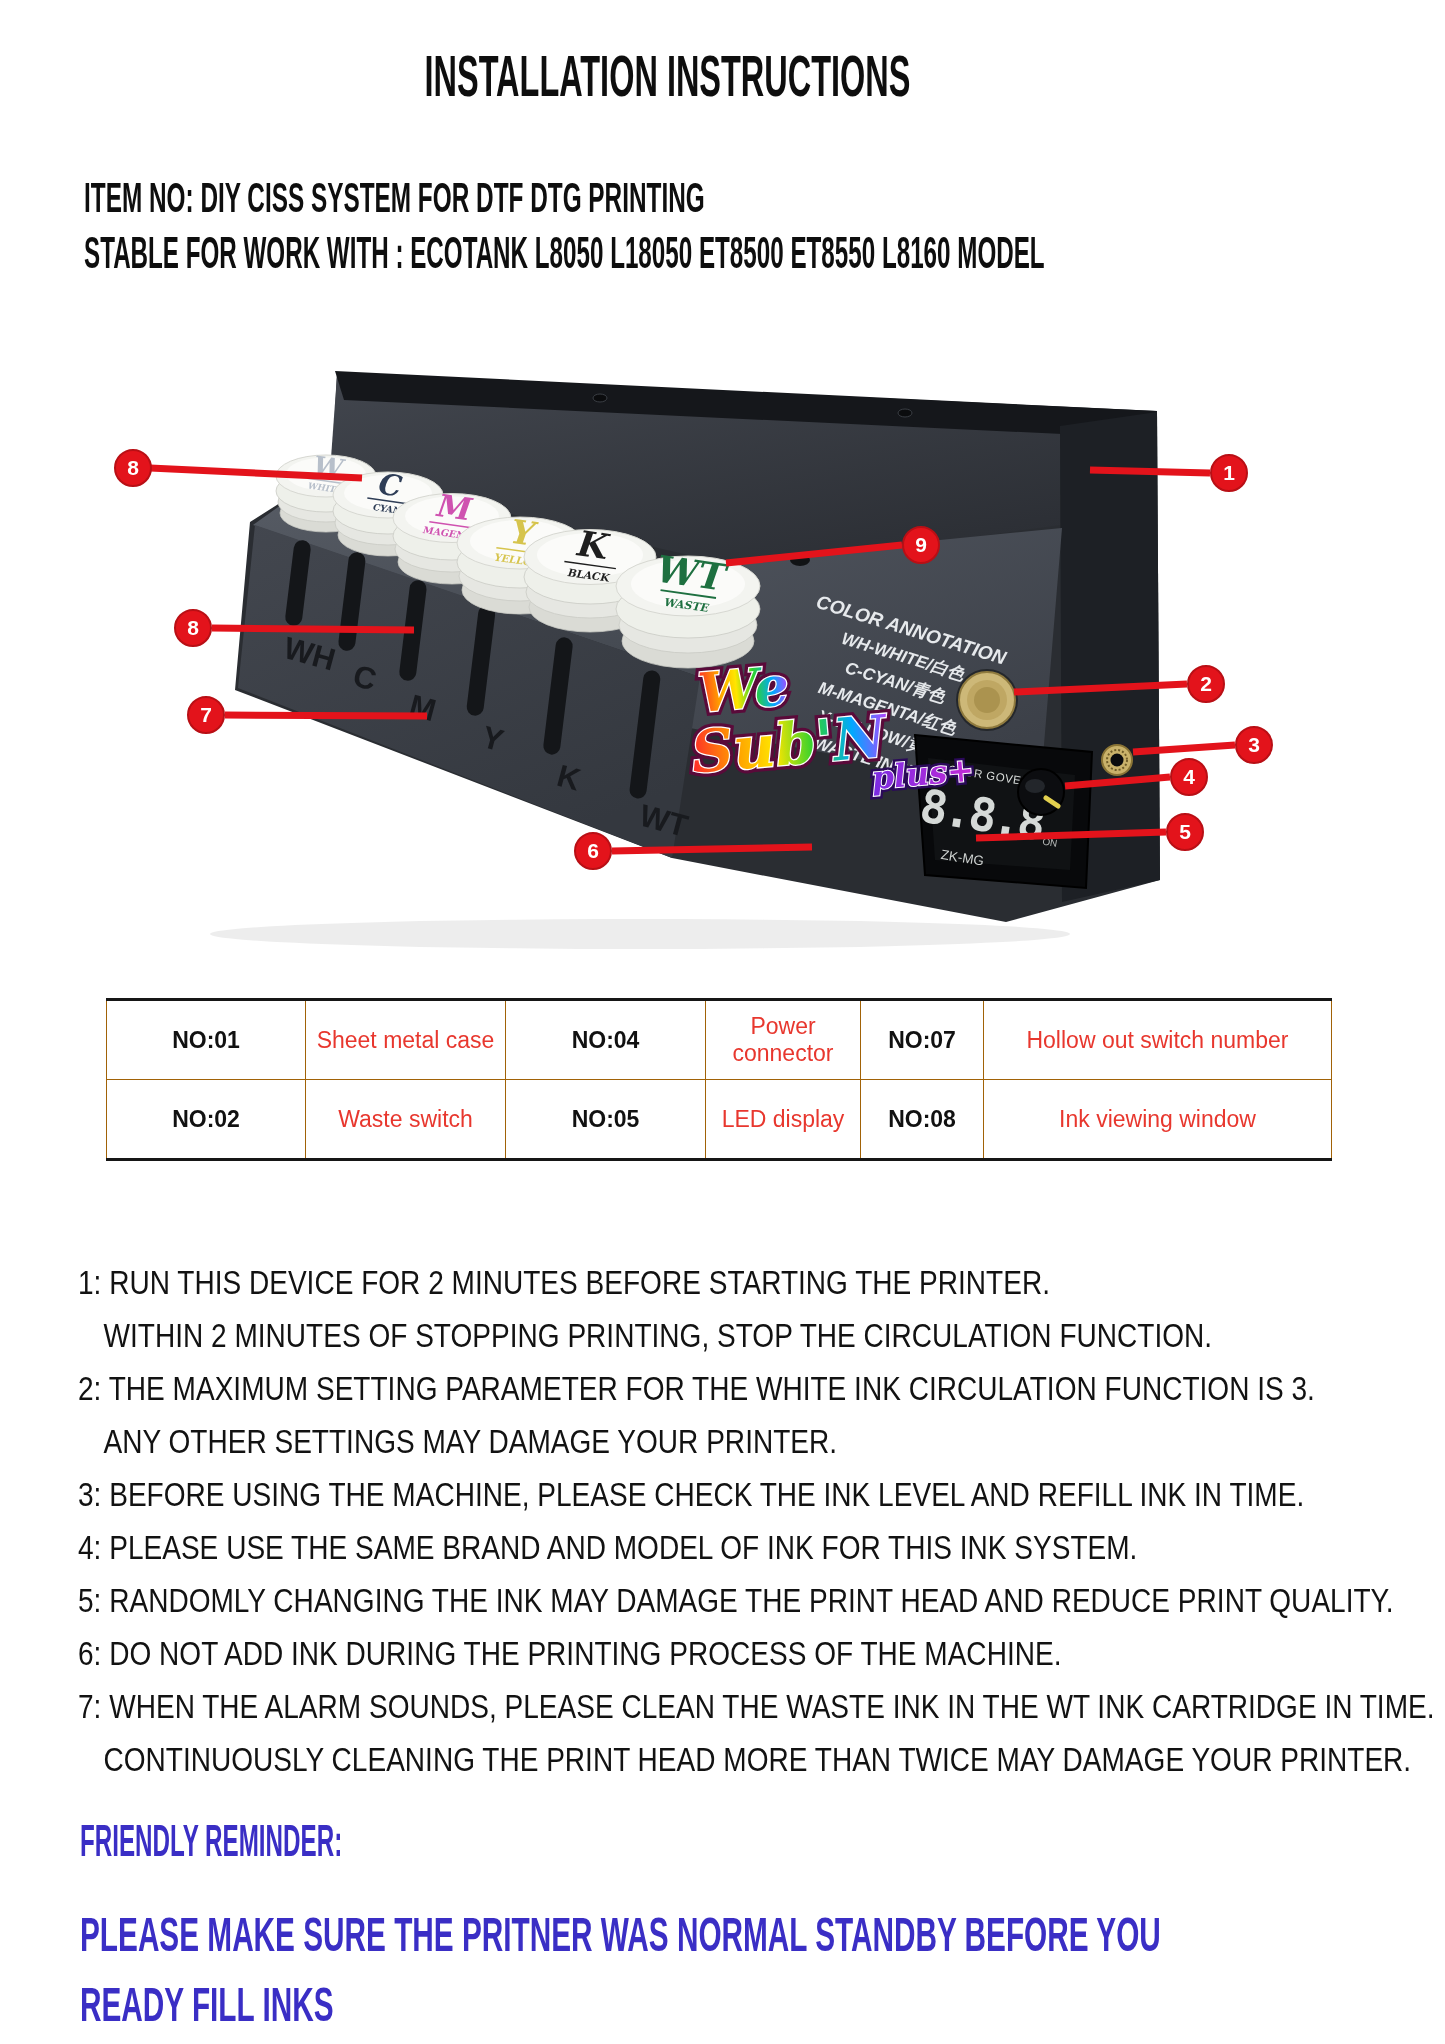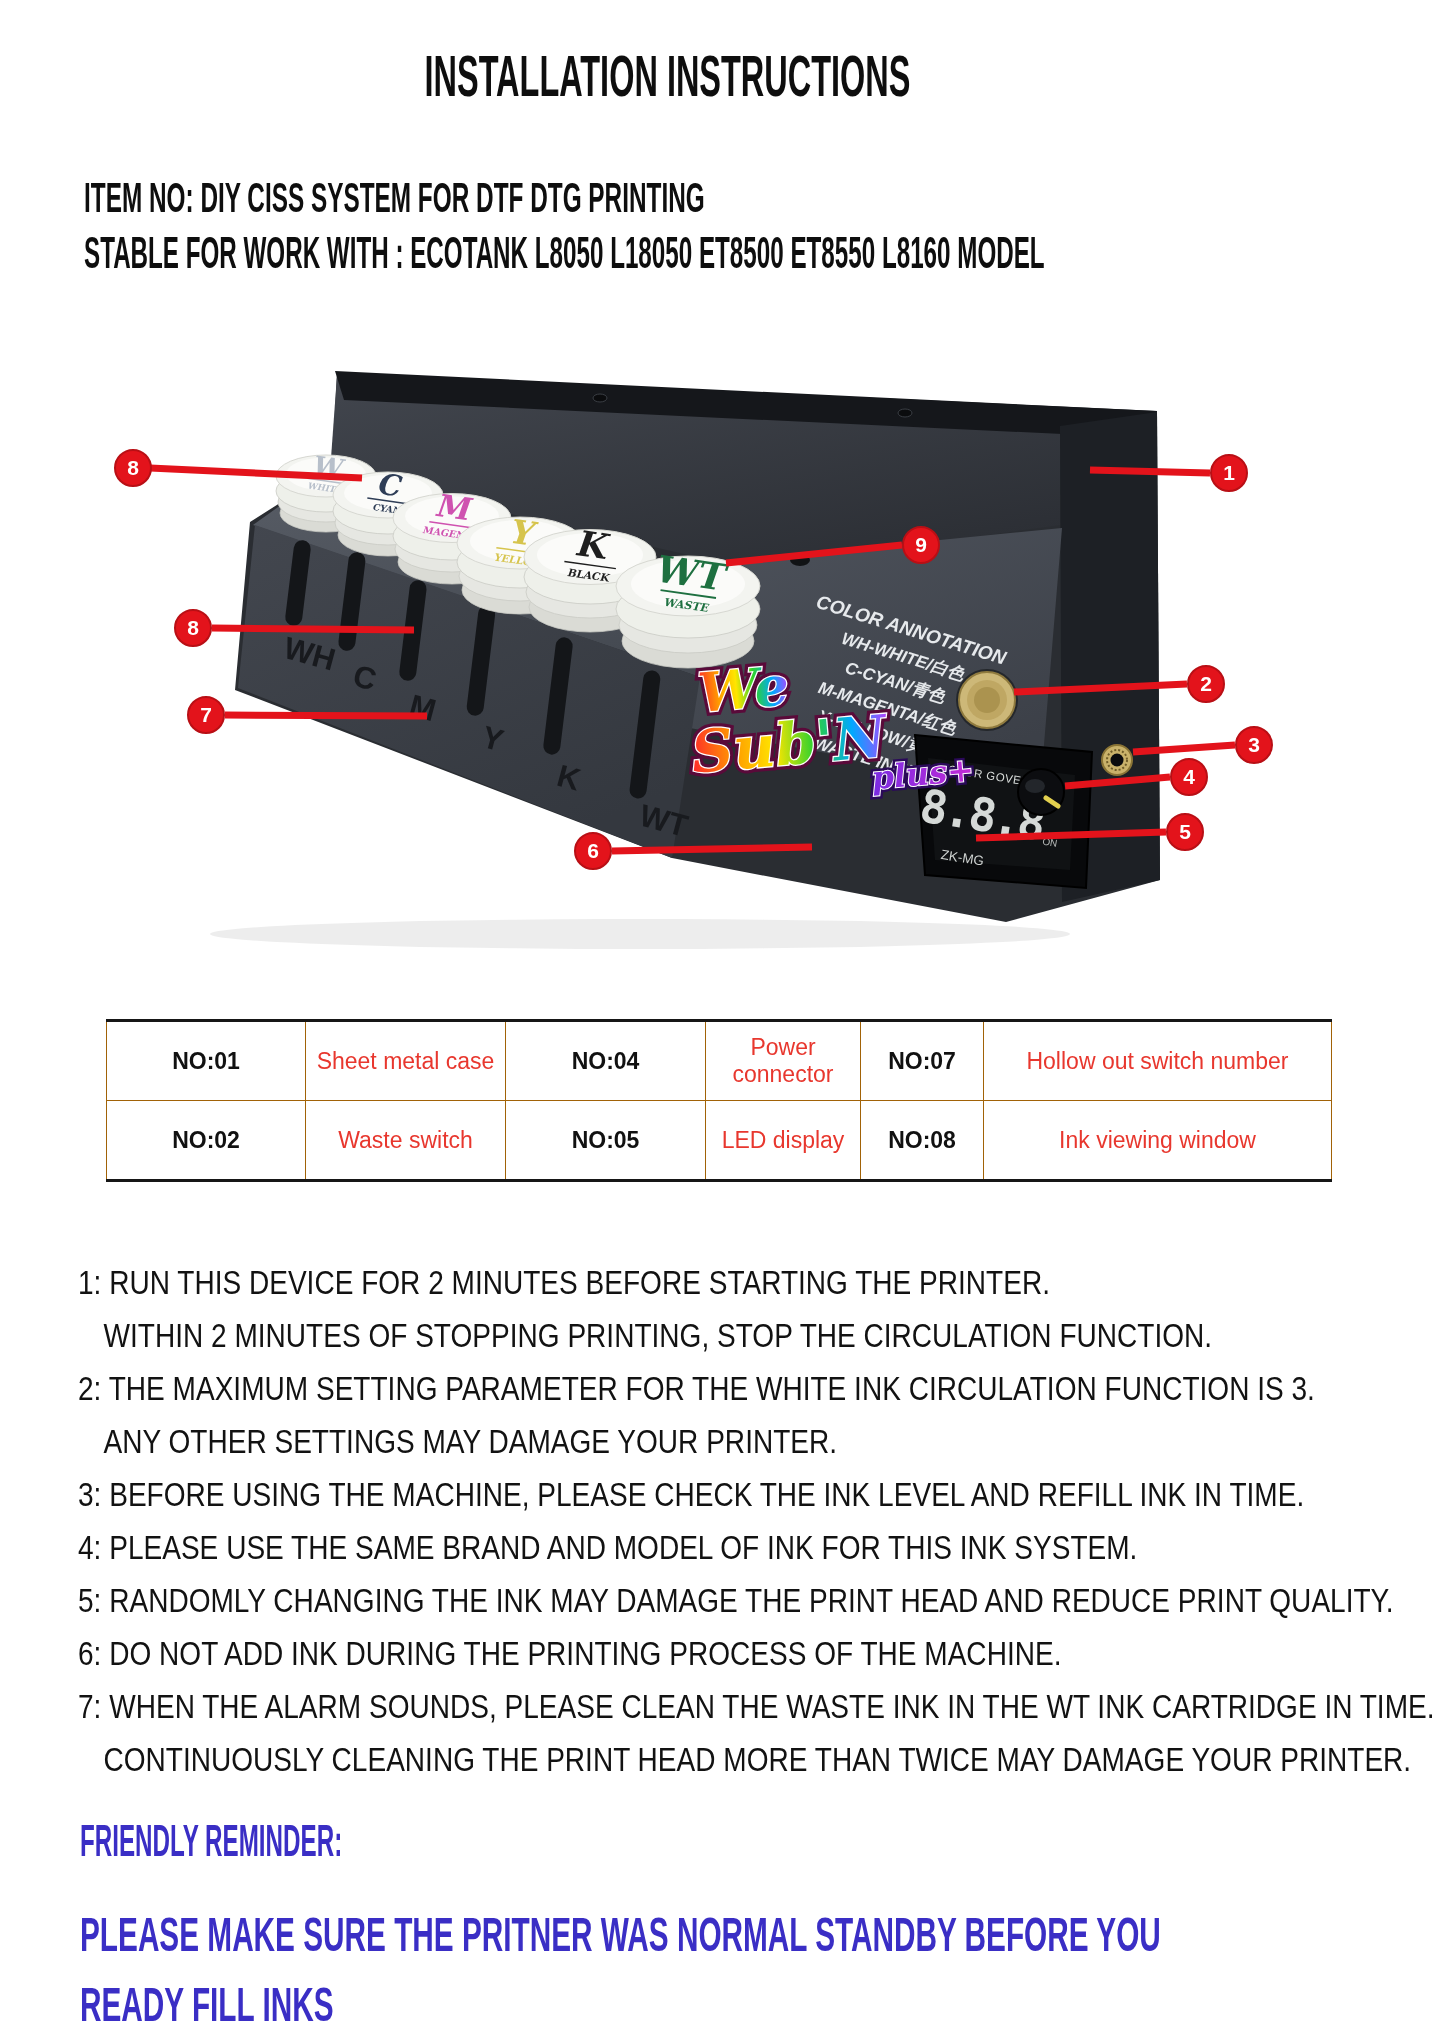--- a/index.html
+++ b/index.html
@@ -13,21 +13,21 @@
     transform:scaleX(0.58);transform-origin:left center;white-space:nowrap;}
   .compat-line{position:absolute;top:228px;left:84px;font-size:44px;font-weight:bold;color:#0e0e0e;
     transform:scaleX(0.55);transform-origin:left center;white-space:nowrap;}
   
   .photo{position:absolute;top:230px;left:0;width:1445px;height:740px;}
   .photo svg{position:absolute;top:0;left:0;}
   .callout{position:absolute;width:38px;height:38px;border-radius:50%;
     background:#e3131b;border:2px solid #b90f15;box-sizing:border-box;
     color:#fff;font-size:21px;font-weight:bold;line-height:33px;text-align:center;z-index:5;}
   
-  .parts{position:absolute;top:1019px;left:106px;border-collapse:collapse;}
+  .parts{position:absolute;top:998px;left:106px;border-collapse:collapse;}
   .parts td{border:1px solid #a16207;height:78px;text-align:center;vertical-align:middle;
     padding:0 8px;}
   .parts td.no{font-weight:bold;color:#111;font-size:23px;letter-spacing:0px;}
   .parts td.desc{color:#e8372e;font-size:23px;}
   .parts tr:first-child td{border-top:3px solid #161616;}
   .parts tr:last-child td{border-bottom:3px solid #161616;}
   
   .instructions{position:absolute;top:1256px;left:78px;width:1690px;
     transform:scaleX(0.85);transform-origin:left top;}
   .instructions .iline{font-size:33px;color:#121212;line-height:53px;white-space:nowrap;}

